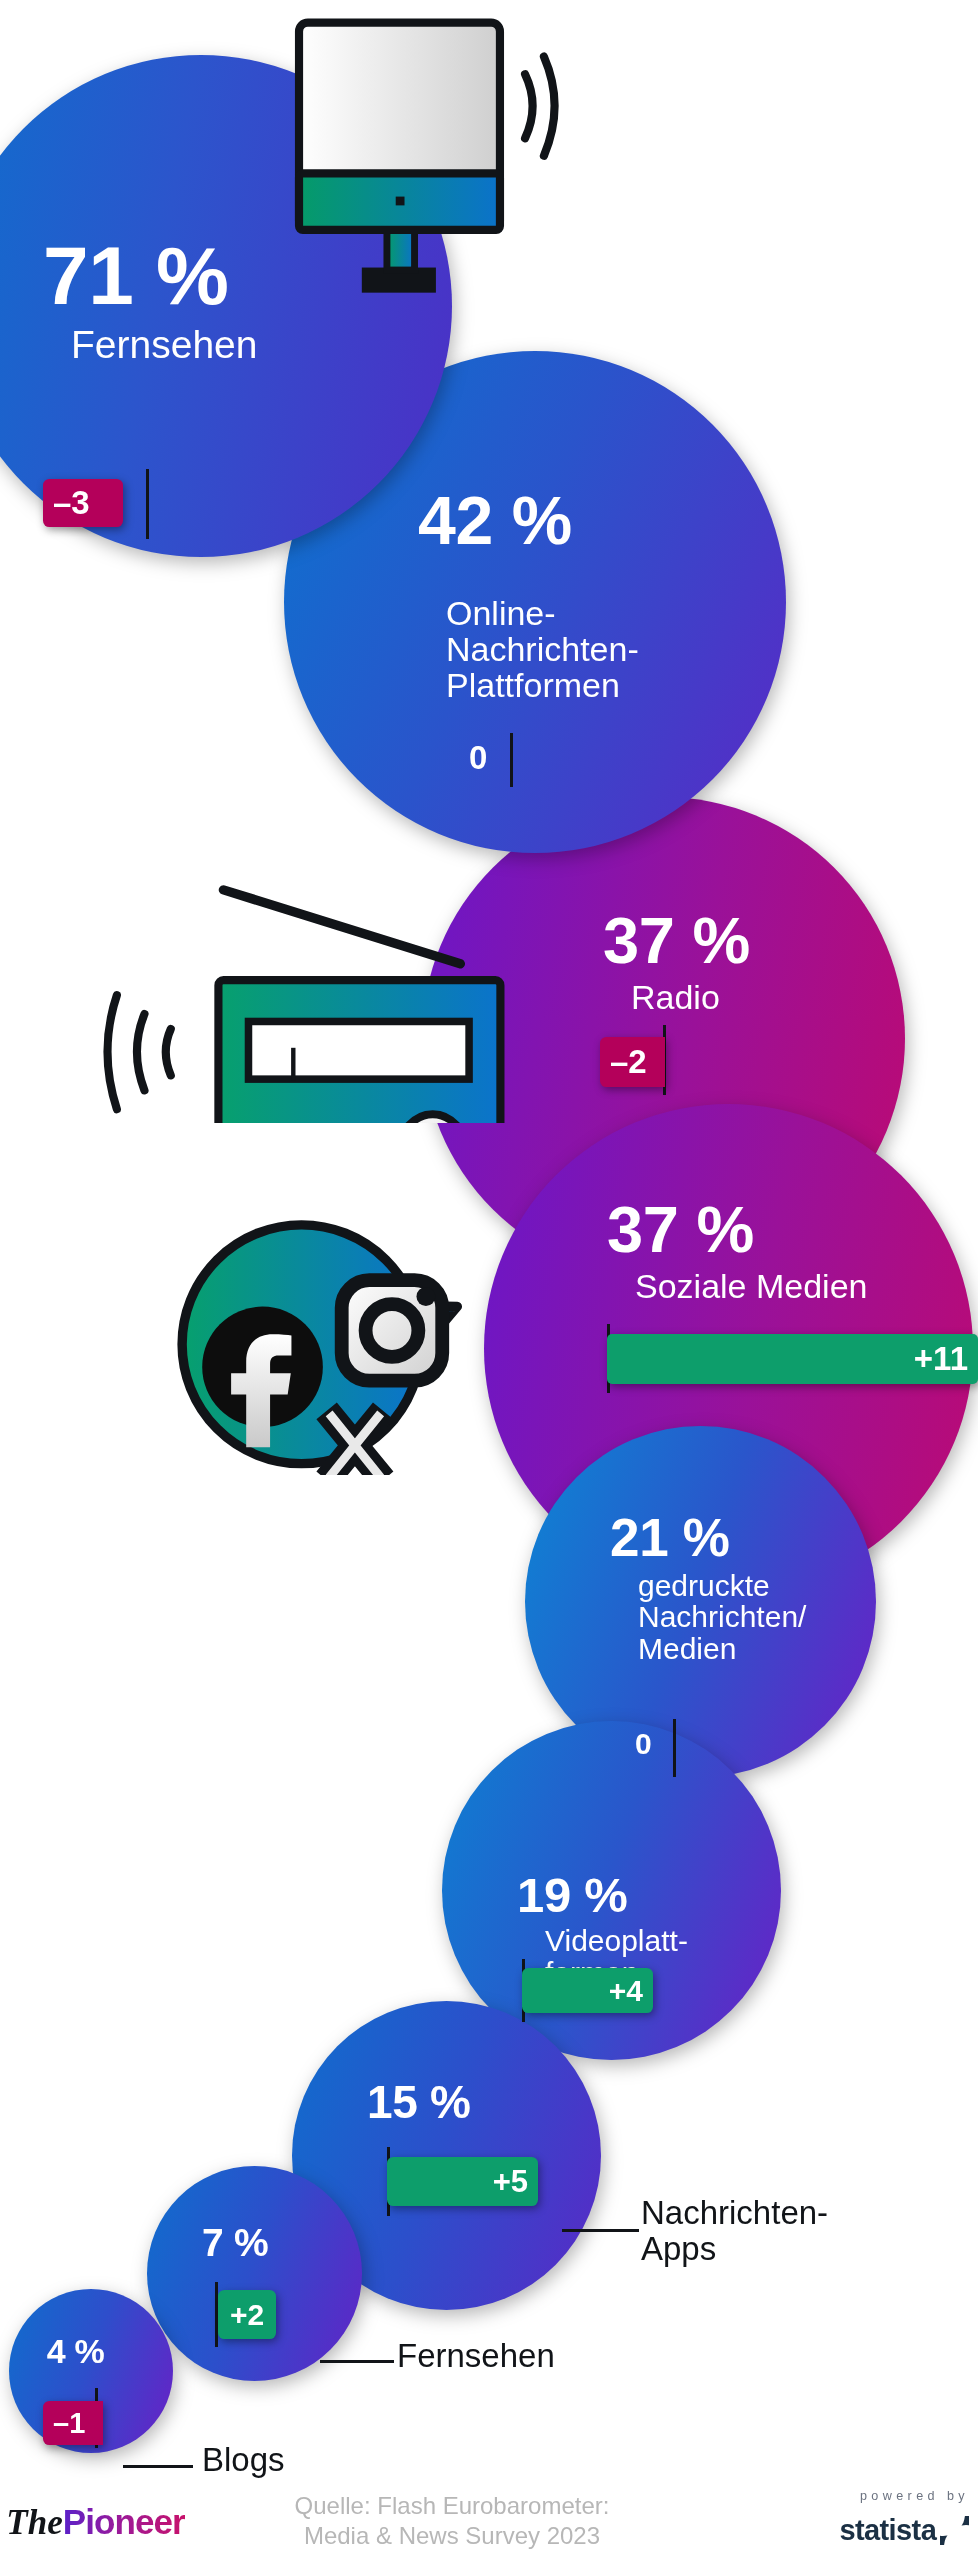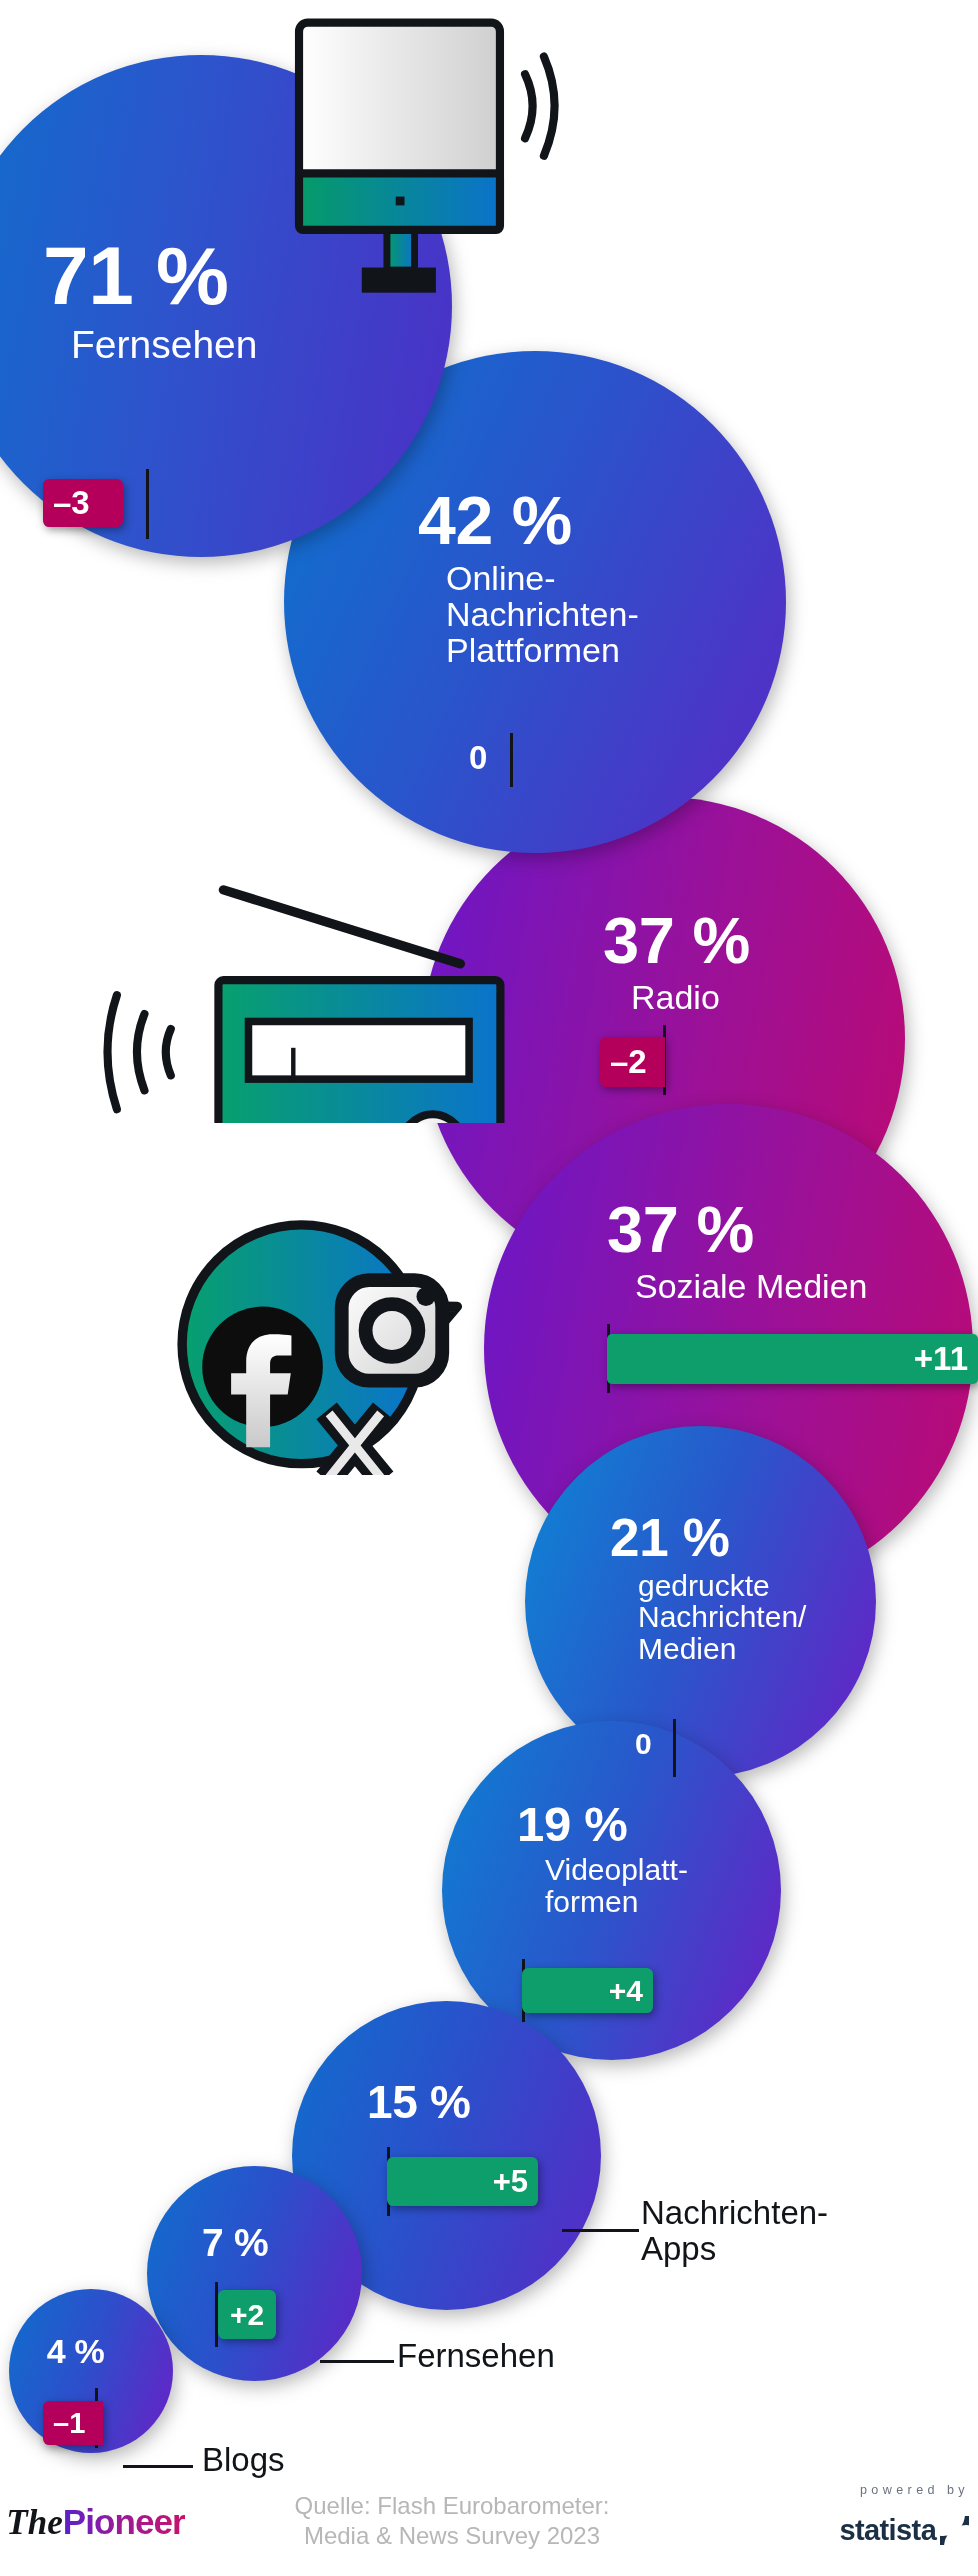--- a/index.html
+++ b/index.html
@@ -96,21 +96,21 @@
     color:transparent;
   }
   .source {
     position:absolute; left:270px; bottom:25px; width:364px;
     text-align:center; color:#b7b7b7; font-size:24px; line-height:1.25;
     white-space:pre-line;
   }
   .statista { position:absolute; right:10px; bottom:29px; text-align:right; }
   .statista .pw {
     font-size:12.6px; color:#6b7280; letter-spacing:4.4px; display:block;
-    margin-bottom:17px;
+    margin-bottom:11px;
   }
   .statista .st {
     font-size:29px; font-weight:800; color:#1b3044; letter-spacing:-0.6px;
     display:inline-block; vertical-align:middle;
   }
   .statista .mark {
     display:inline-block; vertical-align:middle;
     width:29px; height:29px; margin-left:3.8px; background:#1b3044;
     position:relative; overflow:hidden;
   }
@@ -160,21 +160,21 @@
     </div>
   </div>
 
   <div class="badge neg" style="left:43px; top:479px; height:48px; min-width:80px; font-size:33px; z-index:9;">
     <span>–3</span>
   </div>
   <div class="legend-rule" style="left:146px; top:469px; height:70px; z-index:9;"></div>
 
   <div class="bubble" style="left:284px; top:351px; width:502px; height:502px; z-index:3;
               background:linear-gradient(115deg,#0b74cf 0%, #2a54cb 45%, #5a28c6 100%);">
-    <div class="inner" style="padding:137px 0 0 134px;">
+    <div class="inner" style="padding:137px 0 0 134px;gap:35px;">
       <div class="pct" style="font-size:68px;">42 %</div>
       <div class="lbl" style="font-size:34px; margin-top:7.5px;">Online-
 Nachrichten-
 Plattformen</div>
     </div>
   </div>
   <div class="tick" style="left:510px; top:733px; height:54px; z-index:9;"></div>
   <div style="position:absolute; left:469px; top:739px; font-size:33px; font-weight:800; color:#ffffff; z-index:9;">0</div>
 
   <div class="illu" style="left:75px; top:841px; width:446px; height:282px; z-index:8;">
@@ -273,21 +273,21 @@
       <div class="lbl" style="font-size:30px; margin-top:6.3px;">gedruckte
 Nachrichten/
 Medien</div>
     </div>
   </div>
   <div class="tick" style="left:673px; top:1719px; height:58px; z-index:9;"></div>
   <div style="position:absolute; left:635px; top:1727px; font-size:30px; font-weight:800; color:#ffffff; z-index:9;">0</div>
 
   <div class="bubble" style="left:442px; top:1721px; width:339px; height:339px; z-index:2;
               background:linear-gradient(110deg,#0d80d2 0%, #2a56cb 48%, #6a1fc6 100%);">
-    <div class="inner" style="padding:80px 0 0 75px;">
+    <div class="inner" style="padding:80px 0 0 75px;justify-content:center;">
       <div class="pct" style="font-size:49px;">19 %</div>
       <div class="lbl" style="font-size:30px; margin-top:6.3px;">Videoplatt-
 formen</div>
     </div>
   </div>
   <div class="tick" style="left:522px; top:1959px; height:63px; z-index:9;"></div>
   <div class="badge pos" style="left:522px; top:1968px; height:45px; width:131px; font-size:30px; z-index:9;">
     <span>+4</span>
   </div>
 

